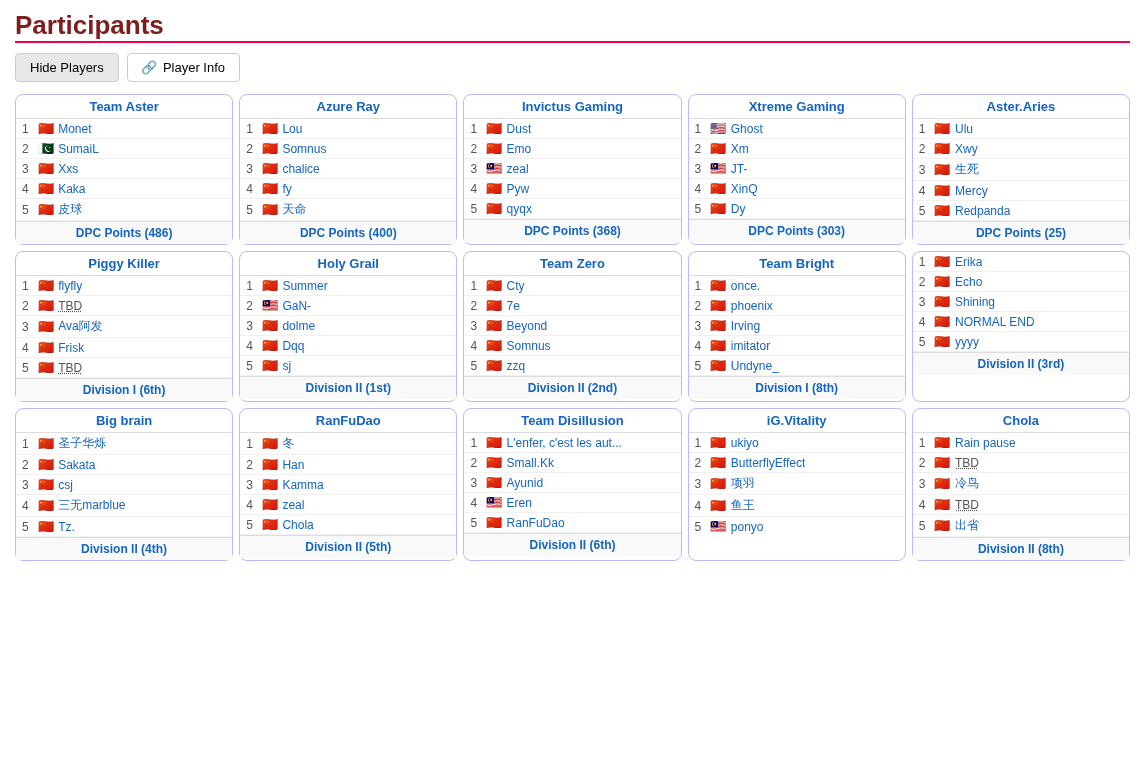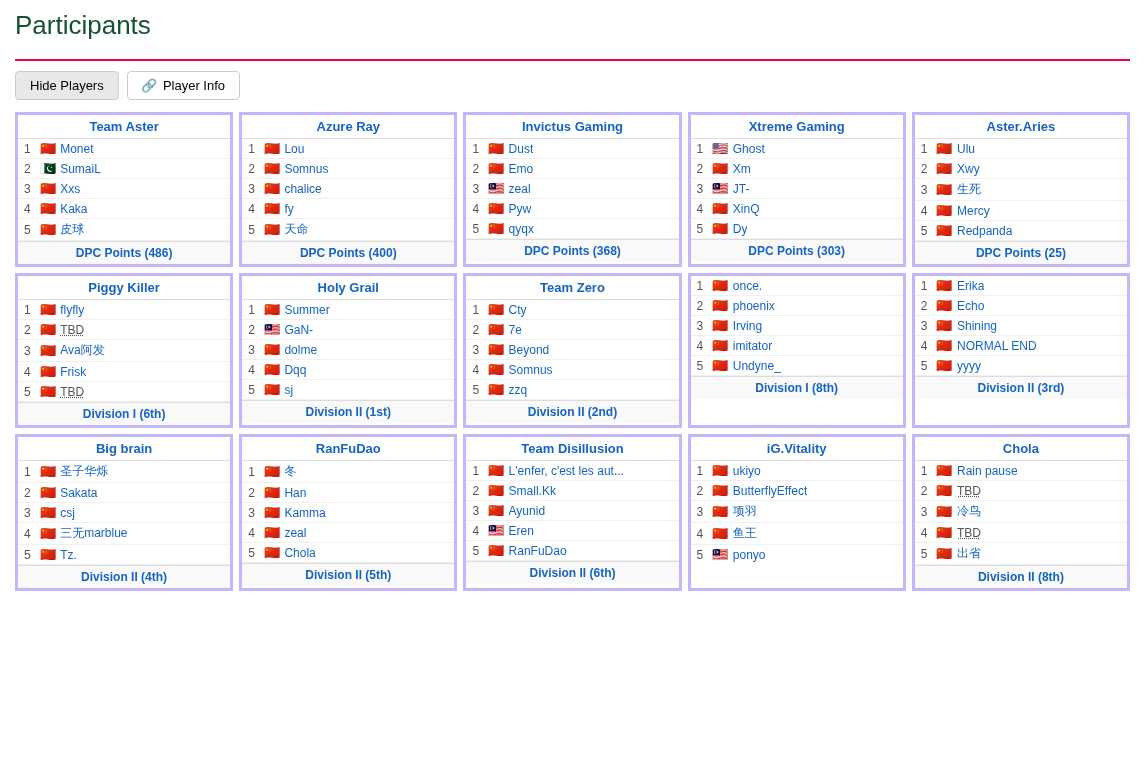--- a/index.html
+++ b/index.html
@@ -1,23 +1,23 @@
 <!DOCTYPE html>
 <html><head>
   <meta charset="utf-8">
   <style>
     * { box-sizing: border-box; margin: 0; padding: 0; }
     body { font-family: Arial, sans-serif; background: #fff; padding: 10px 15px; font-size: 13px; color: #333; }
-    h1.page-title { font-size: 26px; font-weight: normal; color: #14532d; margin-bottom: 18px; }
+    h1.page-title { font-size: 26px; font-weight: bold; color: #7f1d1d; margin-bottom: 0; }
     .title-divider { border: none; border-top: 2px solid #e05; margin-bottom: 10px; }
     .toolbar { display: flex; gap: 8px; margin-bottom: 12px; }
     .btn-hide { background: #e8e8e8; border: 1px solid #ccc; padding: 6px 14px; border-radius: 4px; cursor: pointer; font-size: 13px; }
     .btn-player-info { background: #fff; border: 1px solid #ccc; padding: 6px 14px; border-radius: 4px; cursor: pointer; font-size: 13px; display: flex; align-items: center; gap: 5px; }
     .teams-grid { display: grid; grid-template-columns: repeat(5, 1fr); gap: 6px; }
-    .team-card { border: 3px solid #c4b5fd; border-radius: 0; }
+    .team-card { border: 1px solid #c4b5fd; border-radius: 8px; }
     .team-name { text-align: center; color: #1565c0; font-weight: bold; padding: 4px 2px; font-size: 13px; border-bottom: 1px solid #ddd; }
     .player-row { display: flex; align-items: center; padding: 2px 6px; gap: 4px; border-bottom: 1px solid #f0f0f0; }
     .player-row:last-of-type { border-bottom: none; }
     .player-num { color: #555; font-size: 12px; min-width: 12px; }
     .player-name { color: #1565c0; font-size: 12px; white-space: nowrap; overflow: hidden; text-overflow: ellipsis; }
     .player-name.tbd { text-decoration: underline dotted; color: #555; }
     .team-footer { text-align: center; color: #1565c0; font-weight: bold; font-size: 12px; padding: 4px 2px; border-top: 1px solid #ddd; background: #f9f9f9; }
   </style>
 </head>
 <body>
@@ -260,20 +260,21 @@
         <span class="player-name">Somnus</span>
       </div>
       <div class="player-row">
         <span class="player-num">5</span>
         <span style="font-size: 13px;">🇨🇳</span>
         <span class="player-name">zzq</span>
       </div>
       <div class="team-footer">Division II (2nd)</div>
     </div>
     <div class="team-card">
+      <div class="team-name">Team Bright</div>
       <div class="player-row">
         <span class="player-num">1</span>
         <span style="font-size: 13px;">🇨🇳</span>
         <span class="player-name">once.</span>
       </div>
       <div class="player-row">
         <span class="player-num">2</span>
         <span style="font-size: 13px;">🇨🇳</span>
         <span class="player-name">phoenix</span>
       </div>

